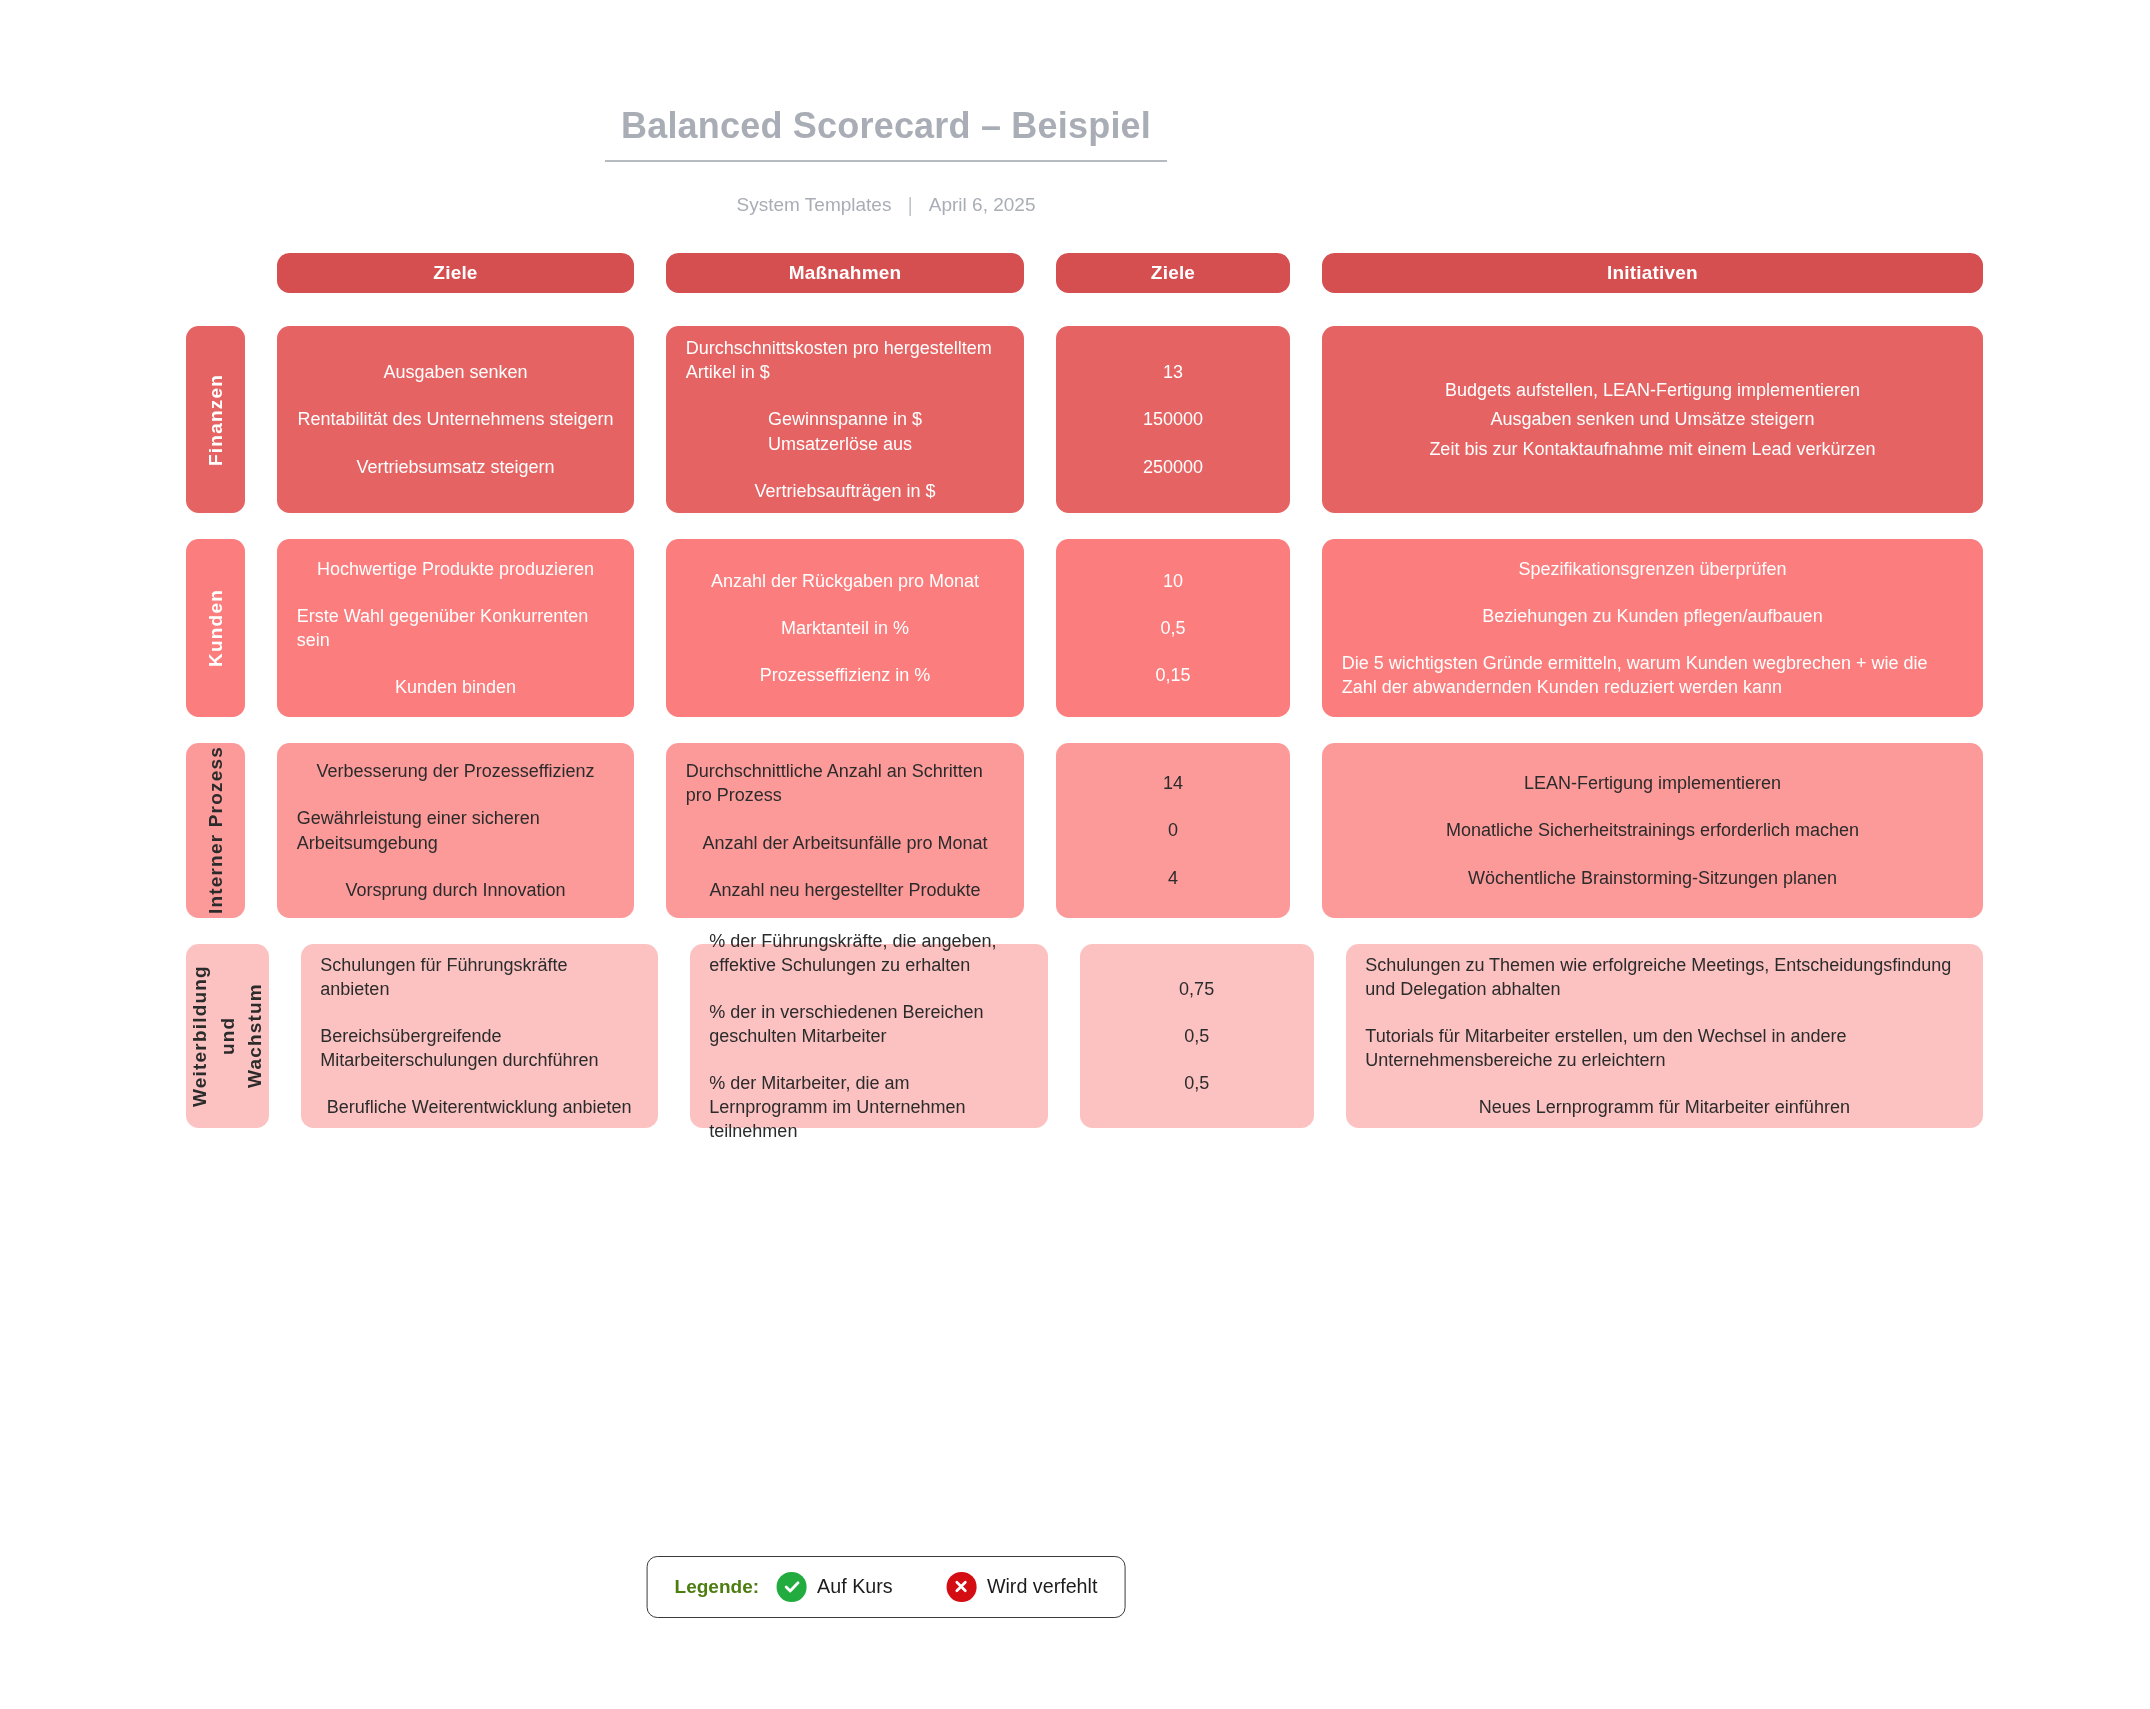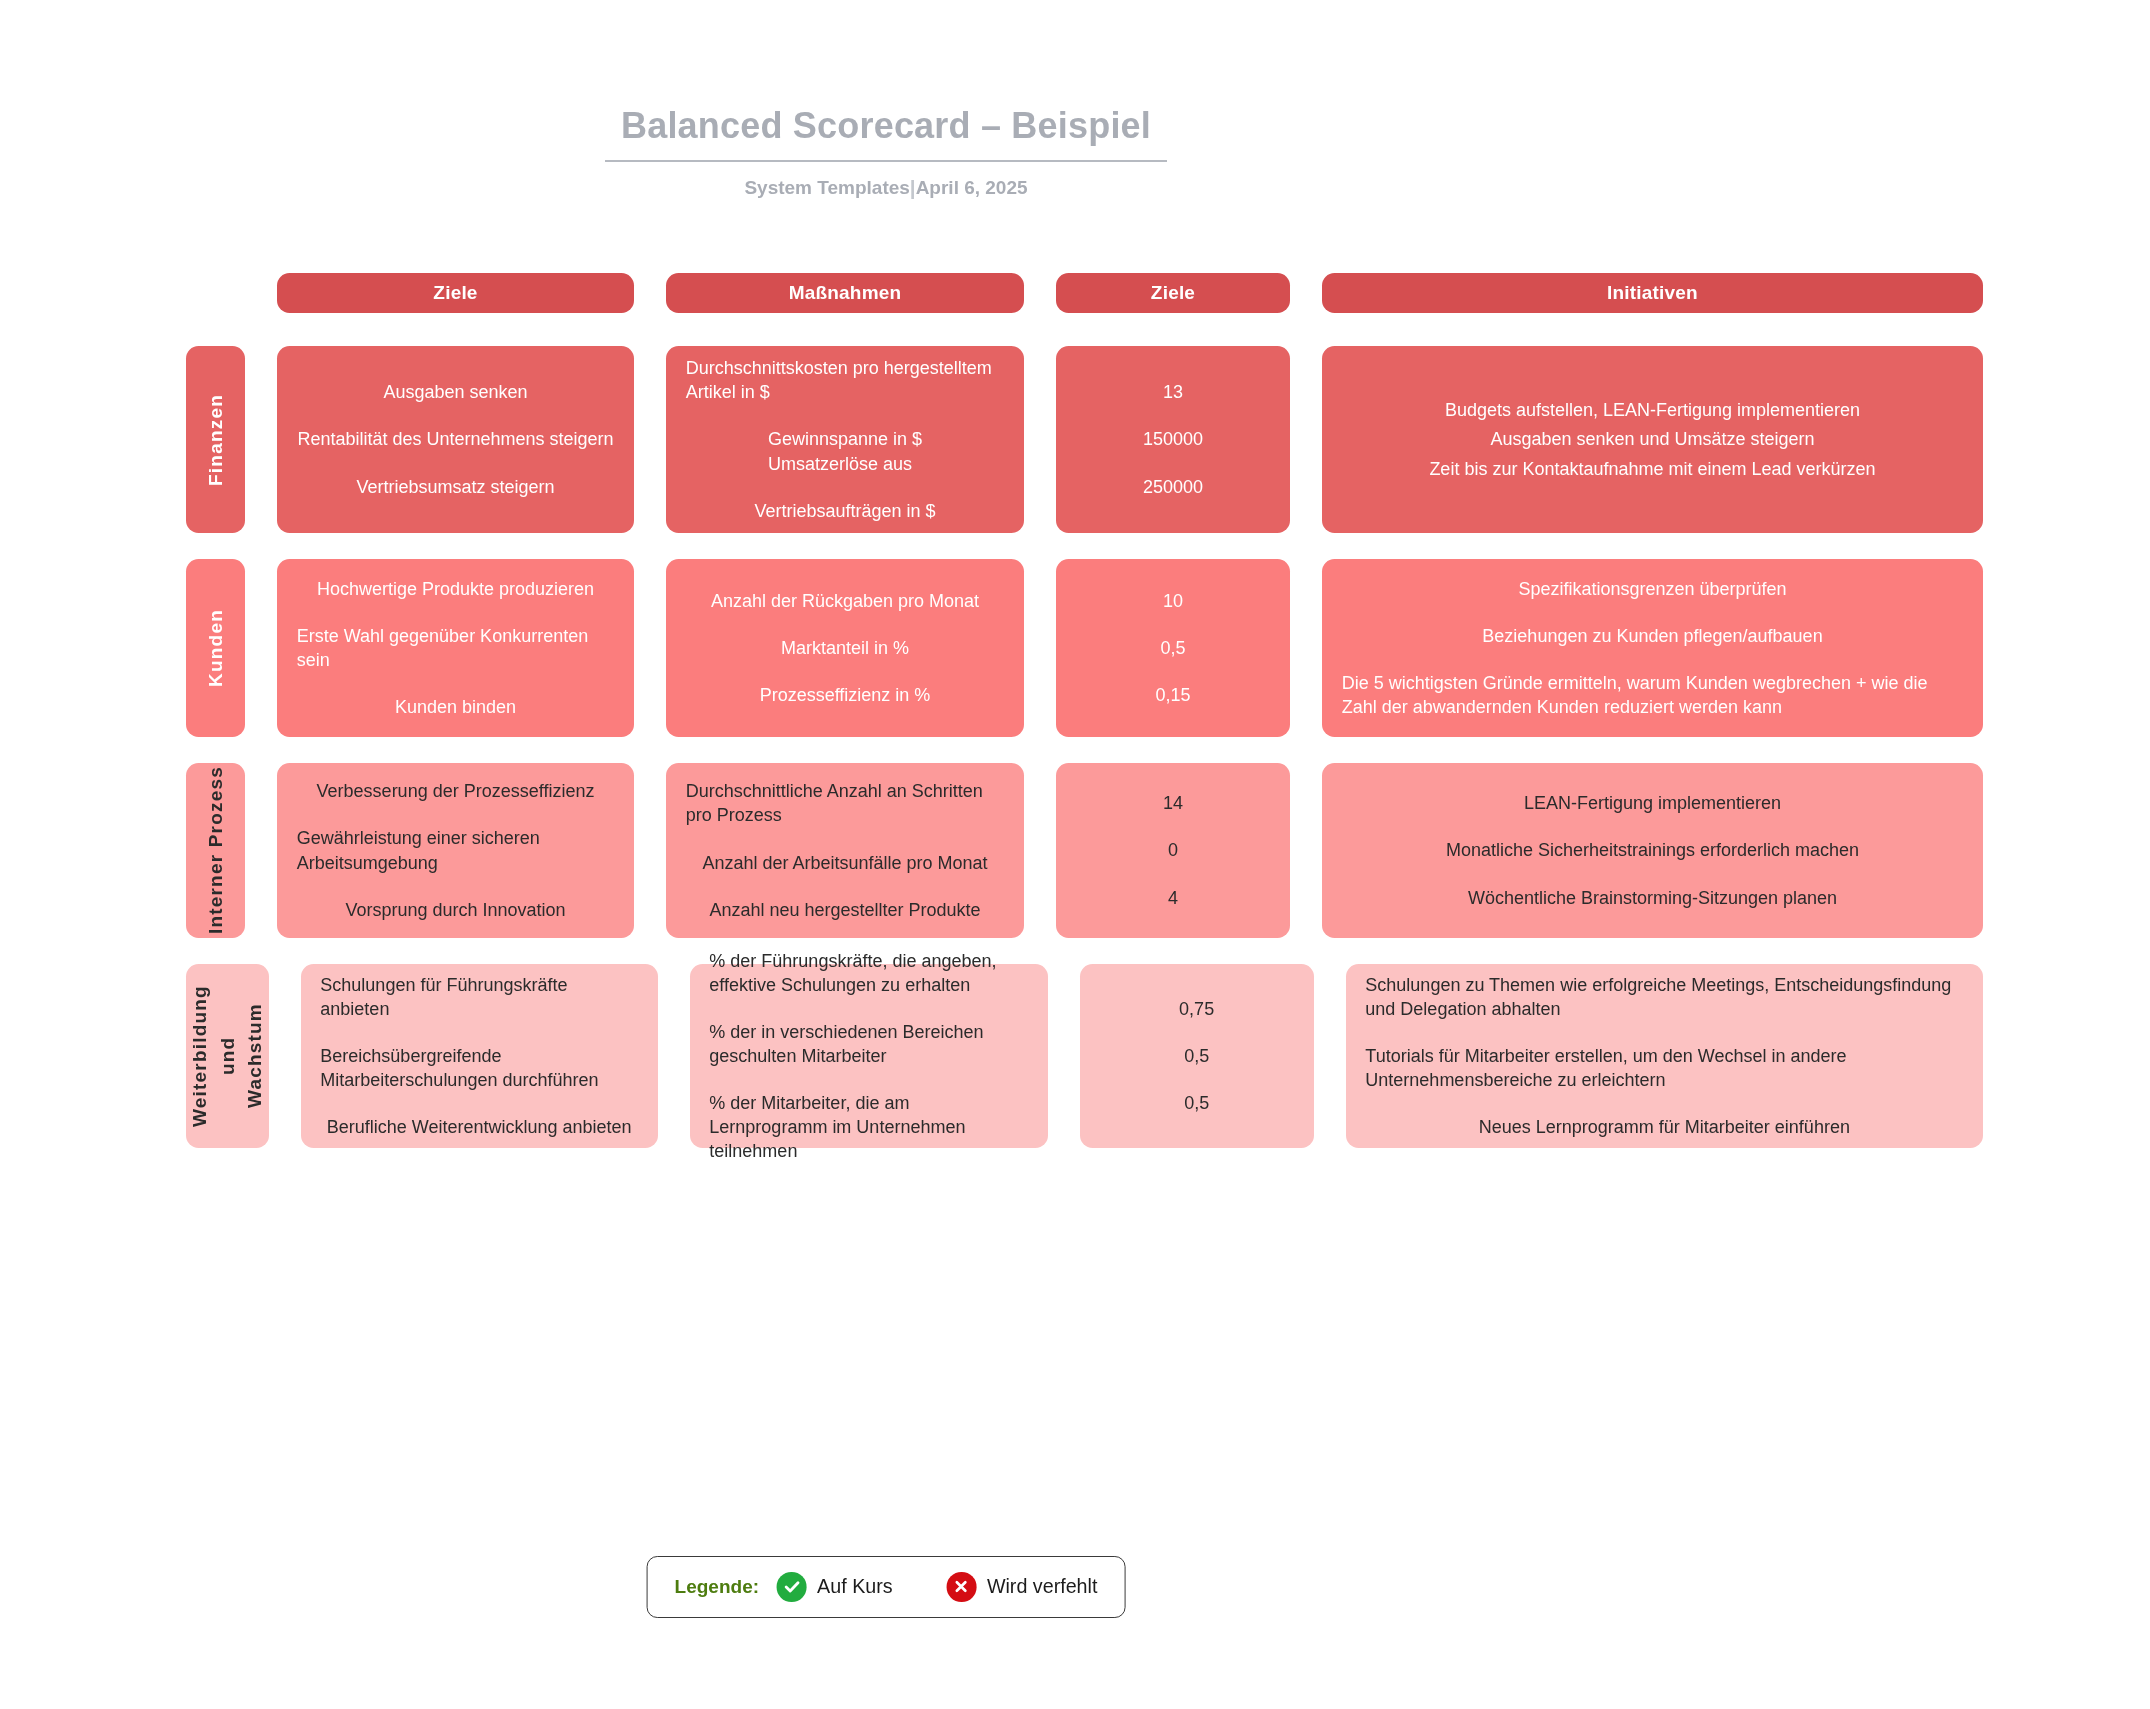--- a/index.html
+++ b/index.html
@@ -32,41 +32,40 @@
     display: inline-block;
     font-size: 36px;
     font-weight: bold;
     color: #a9adb5;
     letter-spacing: 0.2px;
     padding: 0 16px 14.3px 16px;
     border-bottom: 2.7px solid #b6bac1;
     line-height: 1.1;
   }
   .subtitle-row {
-    margin-top: 15px;
+    margin-top: 32px;
     font-size: 19px;
     color: #a9adb5;
     display: flex;
     justify-content: center;
     align-items: center;
-    font-weight: bold;
+    gap: 16px;
   }
   .subtitle-sep {
     color: #c3c7cd;
     font-size: 20.6px;
     line-height: 1;
   }
 
   
   .matrix {
     position: absolute;
     left: 186px;
     top: 253px;
     width: 1797px;
-    margin-top: 20px;
   }
 
   .grid-row {
     display: flex;
     align-items: stretch;
     gap: 32px;
   }
 
   .row-gap { height: 26px; }
 

